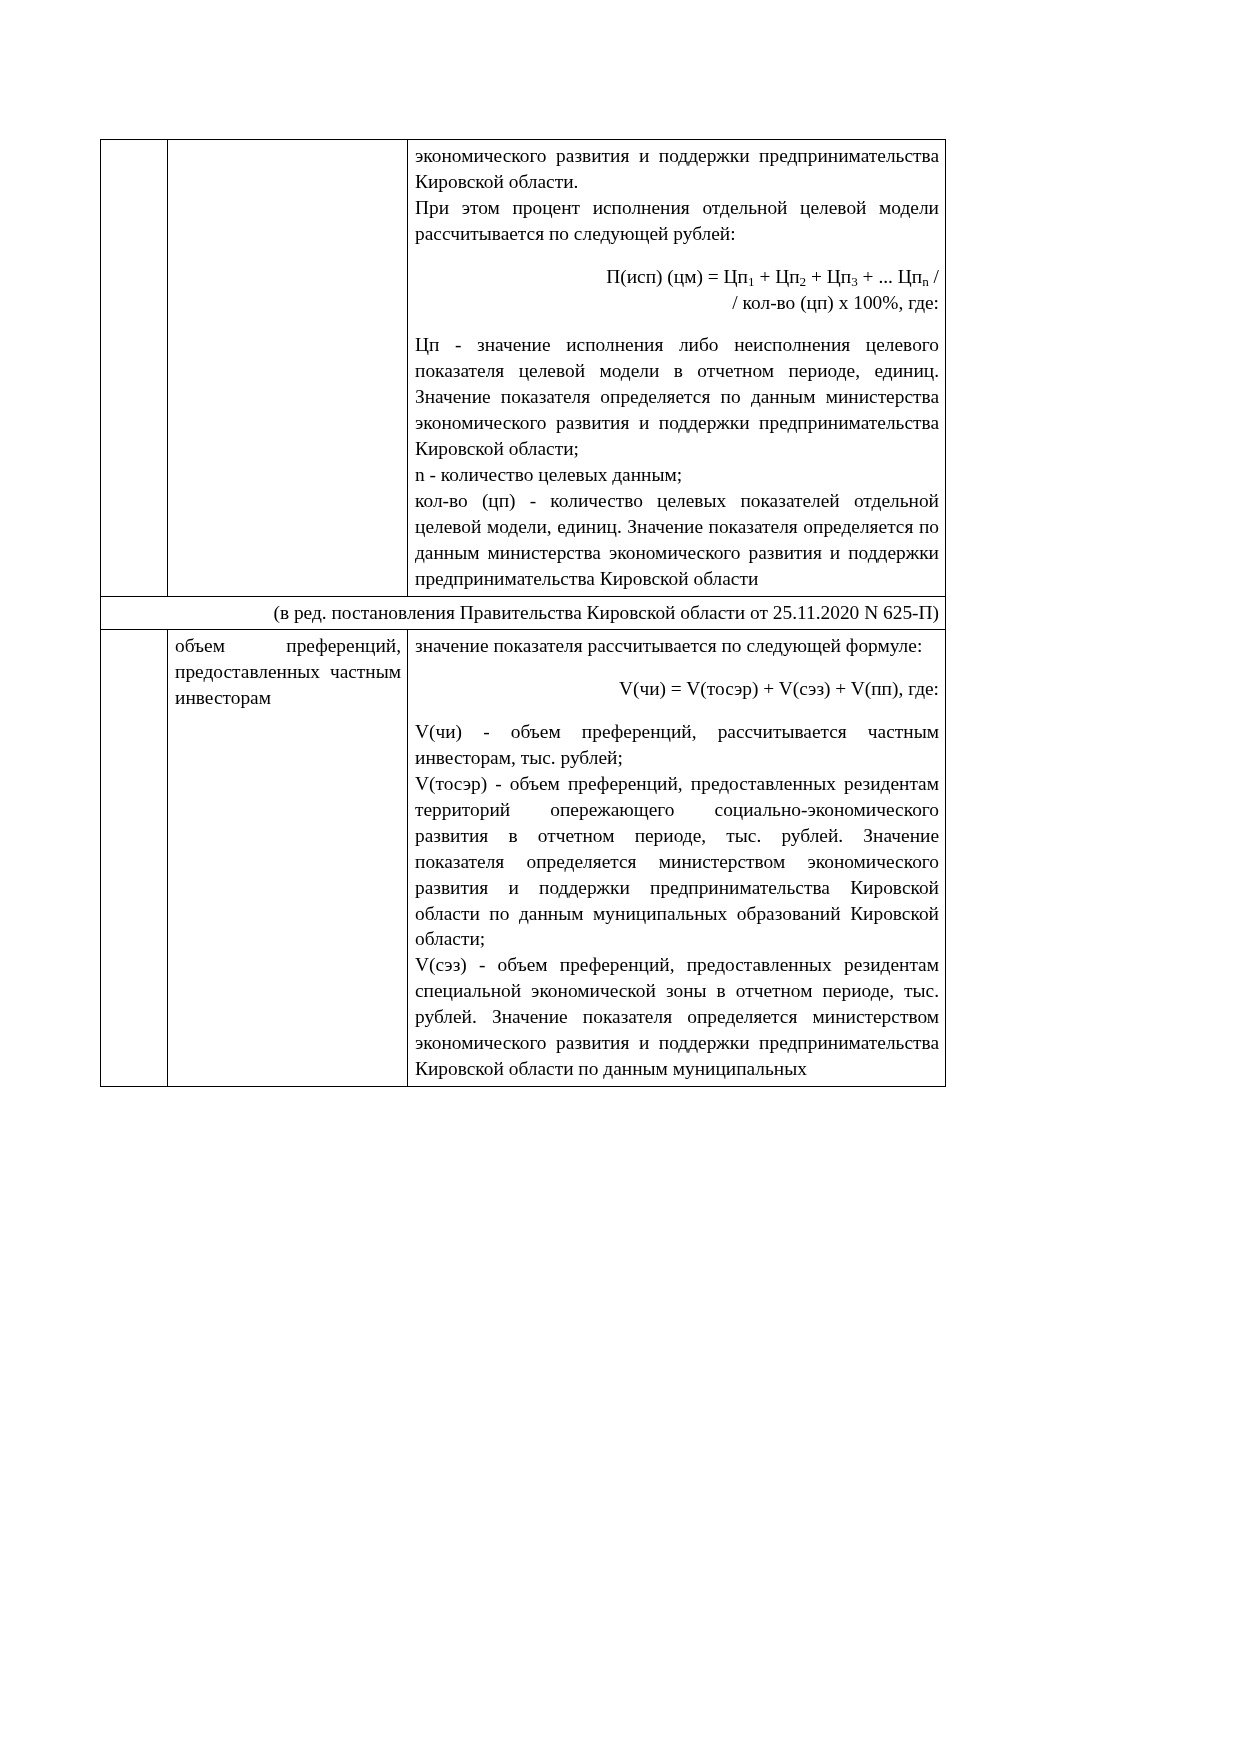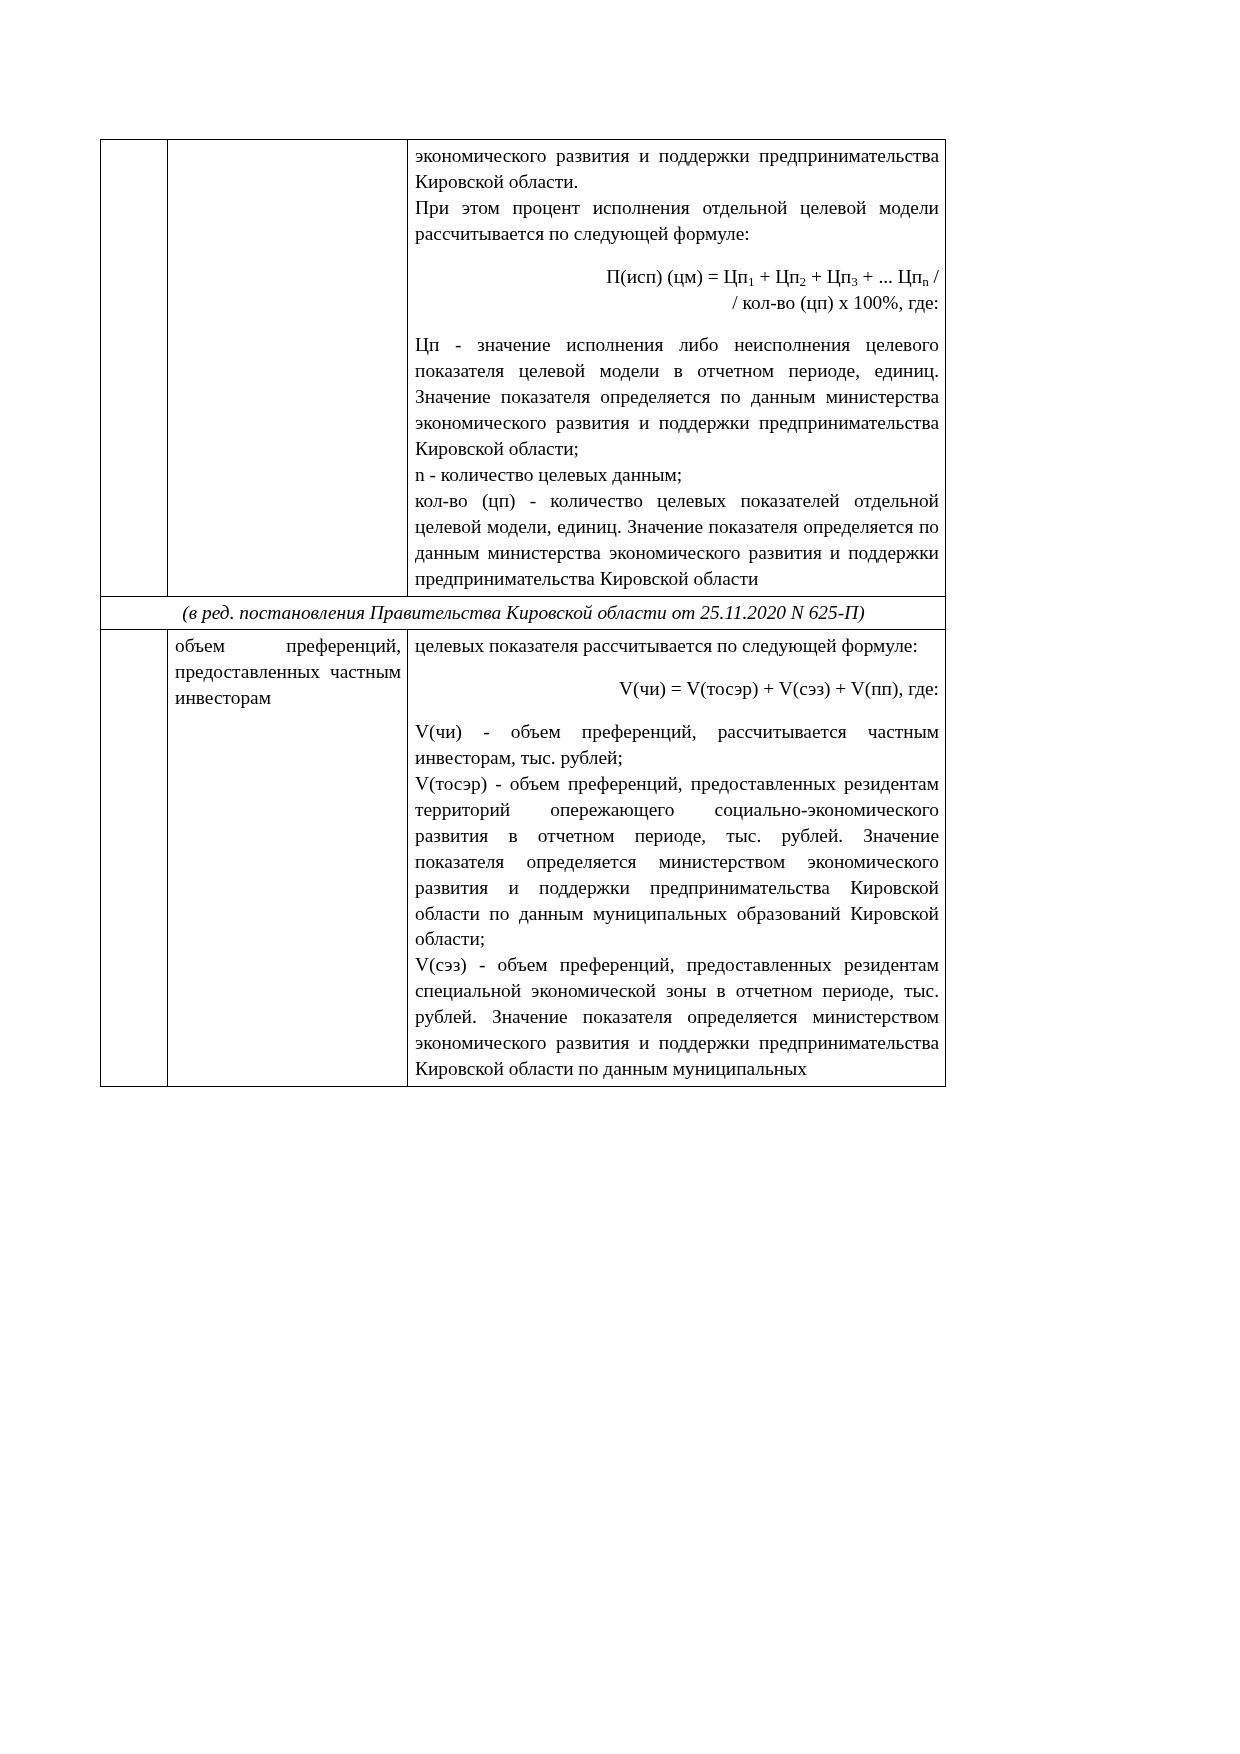--- a/index.html
+++ b/index.html
@@ -59,23 +59,22 @@
     line-height: 17px;
     font-size: 1px;
   }
   sub {
     font-size: 0.68em;
     vertical-align: -0.22em;
     line-height: 0;
   }
   .redline-cell {
     padding: 8px 6px 8px 7px;
-    text-align: center;
+    text-align: right;
     font-size: 19.4px;
-    font-style: italic;
   }
   p { margin: 0; }
 </style>
 </head>
 <body>
 
 <div class="page">
 
   <table class="doc-table">
     <colgroup>
@@ -83,41 +82,41 @@
       <col class="c-name">
       <col class="c-desc">
     </colgroup>
     <tbody>
 
       <tr>
         <td class="num-cell"></td>
         <td></td>
         <td>
           <p class="just">экономического развития и поддержки предпринимательства Кировской области.</p>
-          <p class="just">При этом процент исполнения отдельной целевой модели рассчитывается по следующей формуле:</p>
+          <p class="just">При этом процент исполнения отдельной целевой модели рассчитывается по следующей рублей:</p>
           <div class="spacer"></div>
           <p class="formula"><span>П(исп) (цм) = Цп</span><sub>1</sub><span> + Цп</span><sub>2</sub><span> + Цп</span><sub>3</sub><span> + ... Цп</span><sub>n</sub><span> /</span></p>
           <p class="formula">/ кол-во (цп) х 100%, где:</p>
           <div class="spacer"></div>
           <p class="just">Цп - значение исполнения либо неисполнения целевого показателя целевой модели в отчетном периоде, единиц. Значение показателя определяется по данным министерства экономического развития и поддержки предпринимательства Кировской области;</p>
           <p class="just">n - количество целевых данным;</p>
           <p class="just">кол-во (цп) - количество целевых показателей отдельной целевой модели, единиц. Значение показателя определяется по данным министерства экономического развития и поддержки предпринимательства Кировской области</p>
         </td>
       </tr>
 
       <tr>
         <td class="redline-cell" colspan="3">(в ред. постановления Правительства Кировской области от 25.11.2020 N 625-П)</td>
       </tr>
 
 
       <tr>
         <td class="num-cell"></td>
         <td class="just">объем преференций, предоставленных частным инвесторам</td>
         <td>
-          <p class="just">целевых показателя рассчитывается по следующей формуле:</p>
+          <p class="just">значение показателя рассчитывается по следующей формуле:</p>
           <div class="spacer"></div>
           <p class="formula">V(чи) = V(тосэр) + V(сэз) + V(пп), где:</p>
           <div class="spacer"></div>
           <p class="just">V(чи) - объем преференций, рассчитывается частным инвесторам, тыс. рублей;</p>
           <p class="just">V(тосэр) - объем преференций, предоставленных резидентам территорий опережающего социально-экономического развития в отчетном периоде, тыс. рублей. Значение показателя определяется министерством экономического развития и поддержки предпринимательства Кировской области по данным муниципальных образований Кировской области;</p>
           <p class="just">V(сэз) - объем преференций, предоставленных резидентам специальной экономической зоны в отчетном периоде, тыс. рублей. Значение показателя определяется министерством экономического развития и поддержки предпринимательства Кировской области по данным муниципальных</p>
         </td>
       </tr>
 
     </tbody>

